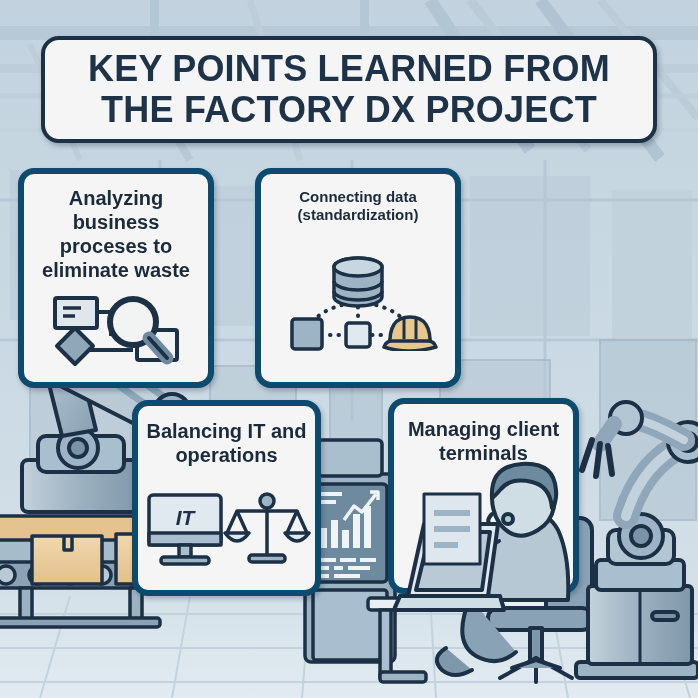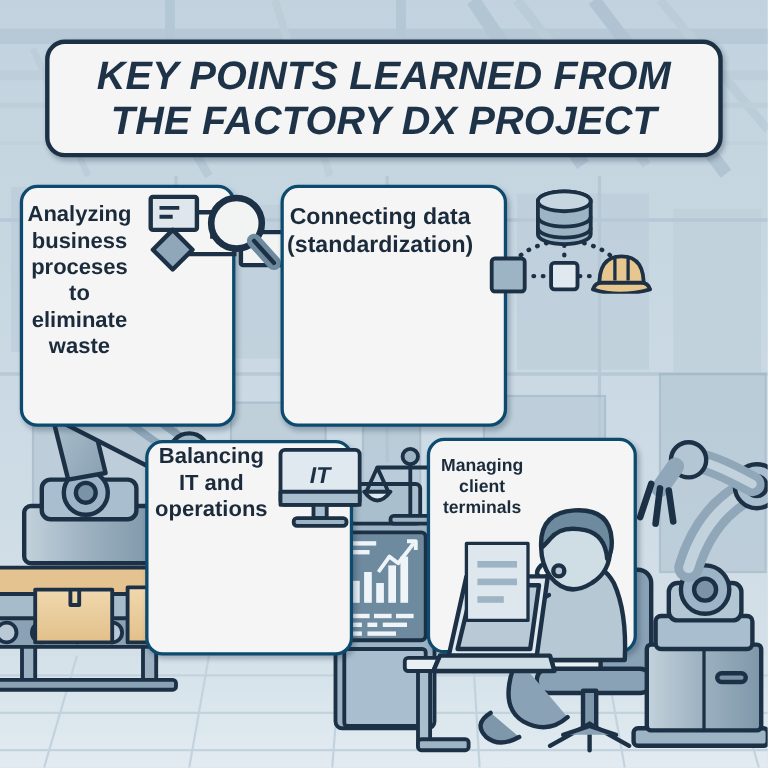--- a/index.html
+++ b/index.html
@@ -29,42 +29,42 @@
     left: 41px; top: 36px;
     width: 616px; height: 107px;
     background: #f4f5f4;
     border: 4px solid #1d3146;
     border-radius: 18px;
     box-shadow: 2px 3px 5px rgba(20,40,60,0.30);
     display: flex;
     align-items: center;
     justify-content: center;
     box-sizing: border-box;
-    font-style: italic;
   }
   .title-text {
     color: #1e3347;
     font-size: 36px;
     font-weight: bold;
     line-height: 1.12;
     text-align: center;
     letter-spacing: 0.2px;
     text-transform: uppercase;
     padding: 0 10px;
   }
 
   
   .pcard {
     position: absolute;
     background: #f4f5f4;
-    border: 3px solid #0c4a6e;
+    border: 6px solid #0c4a6e;
     border-radius: 16px;
     box-shadow: 2px 3px 5px rgba(20,40,60,0.28);
     box-sizing: border-box;
     display: flex;
+    flex-direction: column;
     align-items: flex-start;
   }
   .pcard .ptext {
     color: #1b2b3c;
     font-weight: bold;
     text-align: center;
     line-height: 1.2;
     width: 100%;
     box-sizing: border-box;
   }
@@ -77,24 +77,24 @@
     font-style: italic;
   }
 
   #card-0 { left: 18px;  top: 168px; width: 196px; height: 220px; }
   #card-1 { left: 255px; top: 168px; width: 206px; height: 220px; }
   #card-2 { left: 497px; top: 168px; width: 193px; height: 220px; }
   #card-3 { left: 132px; top: 400px; width: 189px; height: 196px; }
   #card-4 { left: 388px; top: 398px; width: 191px; height: 196px; }
 
   #card-0 .ptext { font-size: 20px; padding: 12px 4px 0; }
-  #card-1 .ptext { font-size: 21px; padding: 14px 3px 0; }
+  #card-1 .ptext { font-size: 15px; padding: 14px 3px 0; }
   #card-2 .ptext { font-size: 21px; padding: 14px 4px 0; }
-  #card-3 .ptext { font-size: 20px; padding: 0 6px 0; }
-  #card-4 .ptext { font-size: 16px; padding: 13px 4px 0; }
+  #card-3 .ptext { font-size: 20px; padding: 13px 6px 0; }
+  #card-4 .ptext { font-size: 20px; padding: 13px 4px 0; }
 </style>
 </head>
 <body>
 
 <div id="poster">
 
   <svg id="bg-layer" viewBox="0 0 698 698">
     <defs>
       <linearGradient id="wallGrad" x1="0" y1="0" x2="0" y2="1">
         <stop offset="0%" stop-color="#c2d3df"></stop>

